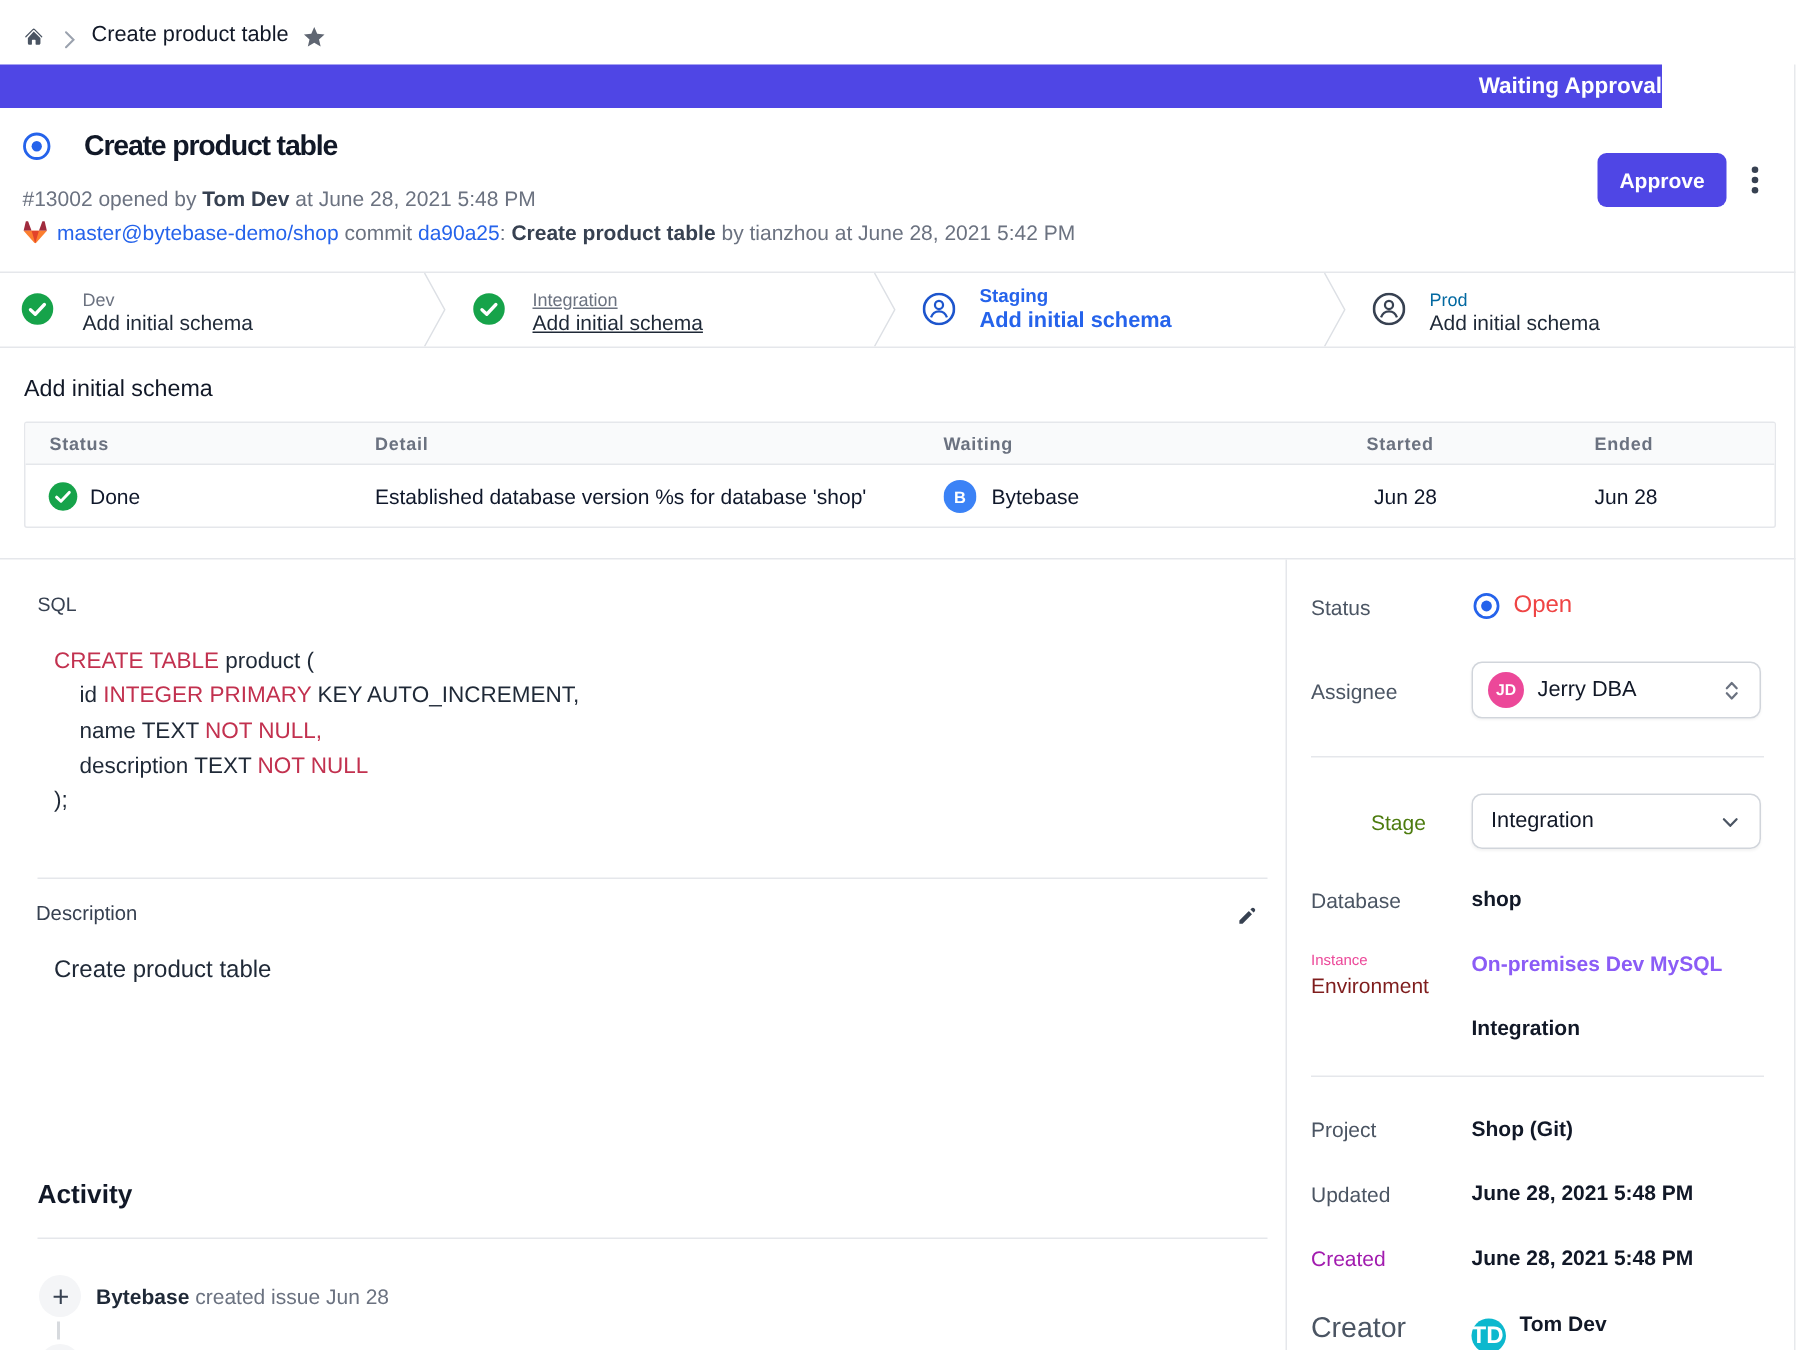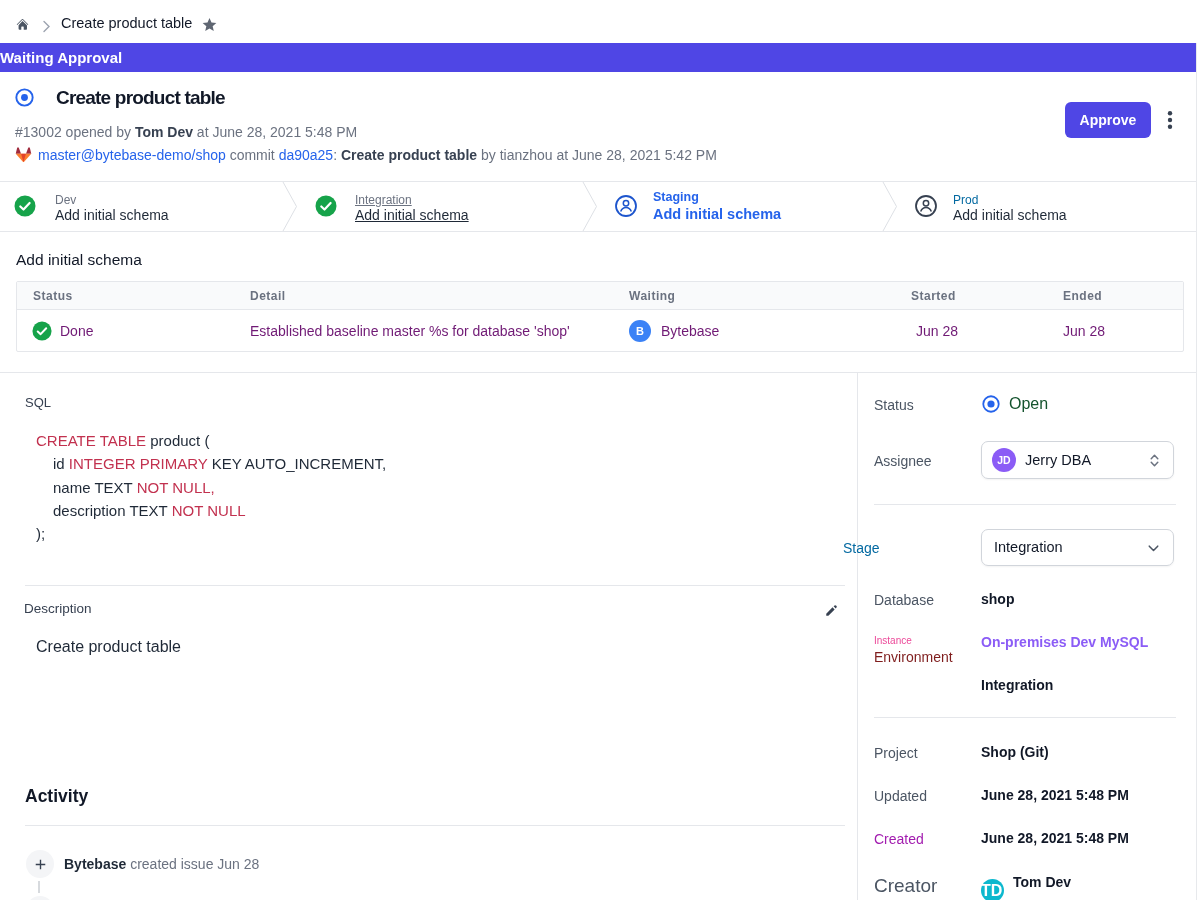--- a/index.html
+++ b/index.html
@@ -22,21 +22,21 @@
     </svg>
   <svg class="r" style="left:42px;top:20px" width="9" height="13" viewBox="0 0 9 13" fill="none" stroke="#9ca3af" stroke-width="1.4" stroke-linecap="round">
       <path d="M2 1.5 7 6.5 2 11.5"></path>
     </svg>
   <span class="r" style="left:61px;top:15px;font-size:14.5px;color:#111827">Create product table</span>
   <svg class="r" style="left:202px;top:18px" width="15" height="14" viewBox="0 0 20 19" fill="#5f6672">
       <path d="M10 0l2.7 6.2 6.6.6-5 4.4 1.5 6.5L10 14.2l-5.8 3.5 1.5-6.5-5-4.4 6.6-.6z"></path>
     </svg>
 </div>
 
-<div class="r" style="left:0;top:43px;width:1200px;height:29px;background:#4f46e5;color:#fff;font-size:15px;font-weight:700;text-align:left;line-height:29px">Waiting Approval</div>
+<div class="r" style="left:0;top:43px;width:1108px;height:29px;background:#4f46e5;color:#fff;font-size:15px;font-weight:700;text-align:right;line-height:29px">Waiting Approval</div>
 
 <svg class="r" style="left:15px;top:88px" width="19" height="19" viewBox="0 0 20 20">
     <circle cx="10" cy="10" r="8.6" fill="none" stroke="#2563eb" stroke-width="2"></circle>
     <circle cx="10" cy="10" r="3.6" fill="#2563eb"></circle>
   </svg>
 <div class="r" style="left:56px;top:87px;font-size:19px;font-weight:700;color:#111827;letter-spacing:-0.8px">Create product table</div>
 <div class="r gray" style="left:15px;top:124px;font-size:14px">#13002 opened by <span style="color:#374151;font-weight:700">Tom Dev</span> at June 28, 2021 5:48 PM</div>
 <div class="r vc" style="left:15px;top:147px;height:16px;font-size:14px">
   <svg width="17" height="16" viewBox="0 0 16 15" style="margin-right:6px">
     <path fill="#a02b3d" d="M2.1.5 3.5.4 5.7 6.4H.7Z"></path>
@@ -101,27 +101,27 @@
 
 <div class="r" style="left:16px;top:251px;font-size:15.5px;color:#111827">Add initial schema</div>
 <div class="r" style="left:16px;top:281px;width:1168px;height:71px;border:1px solid #e5e7eb;border-radius:2px">
   <div style="height:28px;background:#f9fafb;border-bottom:1px solid #e5e7eb;position:relative;font-size:12px;font-weight:700;color:#6b7280;letter-spacing:.5px">
     <span class="r" style="left:16px;top:7px">Status</span>
     <span class="r" style="left:233px;top:7px">Detail</span>
     <span class="r" style="left:612px;top:7px">Waiting</span>
     <span class="r" style="left:894px;top:7px">Started</span>
     <span class="r" style="left:1046px;top:7px">Ended</span>
   </div>
-  <div style="height:42px;position:relative;font-size:14px;color:#701a75">
+  <div style="height:42px;position:relative;font-size:14px;color:#0f172a">
     <svg class="r" style="left:15px;top:11px" width="20" height="20" viewBox="0 0 22 22">
         <circle cx="11" cy="11" r="10.5" fill="#16a34a"></circle>
         <path d="M6.3 11.5 9.5 14.5 15.6 8" stroke="#fff" stroke-width="2.2" fill="none" stroke-linecap="round" stroke-linejoin="round"></path>
       </svg>
     <span class="r" style="left:43px;top:13px">Done</span>
-    <span class="r" style="left:233px;top:13px">Established baseline master %s for database 'shop'</span>
+    <span class="r" style="left:233px;top:13px">Established database version %s for database 'shop'</span>
     <svg class="r" style="left:612px;top:10px" width="22" height="22" viewBox="0 0 22 22">
         <circle cx="11" cy="11" r="11" fill="#3b82f6"></circle>
         <text x="11" y="15" font-size="11" font-weight="bold" fill="#fff" text-anchor="middle" font-family="Liberation Sans,sans-serif">B</text>
       </svg>
     <span class="r" style="left:644px;top:13px">Bytebase</span>
     <span class="r" style="left:899px;top:13px">Jun 28</span>
     <span class="r" style="left:1046px;top:13px">Jun 28</span>
   </div>
 </div>
 
@@ -144,34 +144,34 @@
   </svg>
 <div class="r" style="left:64px;top:856px;font-size:14px;color:#6b7280"><span style="color:#1f2937;font-weight:700">Bytebase</span> created issue Jun 28</div>
 <div class="r" style="left:38px;top:881px;width:2px;height:12px;background:#d7dade"></div>
 <div class="r" style="left:26px;top:895.5px;width:28px;height:28px;border-radius:50%;background:#f4f5f7"></div>
 
 <div class="r" style="left:874px;top:397px;font-size:14px;color:#4b5563">Status</div>
 <svg class="r" style="left:982px;top:395px" width="18" height="18" viewBox="0 0 20 20">
     <circle cx="10" cy="10" r="8.6" fill="none" stroke="#2563eb" stroke-width="2"></circle>
     <circle cx="10" cy="10" r="4" fill="#2563eb"></circle>
   </svg>
-<div class="r" style="left:1009px;top:395px;font-size:16px;color:#14532d">Open</div>
+<div class="r" style="left:1009px;top:395px;font-size:16px;color:#ef4444">Open</div>
 
 <div class="r" style="left:874px;top:453px;font-size:14px;color:#4b5563">Assignee</div>
 <div class="r" style="left:981px;top:441px;width:193px;height:38px;border:1px solid #d1d5db;border-radius:7px;box-shadow:0 1px 2px rgba(0,0,0,.05)"></div>
-<div class="r" style="left:992px;top:448px;width:24px;height:24px;border-radius:50%;background:#8b5cf6;color:#fff;font-size:10.5px;font-weight:700;text-align:center;line-height:24px">JD</div>
+<div class="r" style="left:992px;top:448px;width:24px;height:24px;border-radius:50%;background:#ec4899;color:#fff;font-size:10.5px;font-weight:700;text-align:center;line-height:24px">JD</div>
 <div class="r" style="left:1025px;top:452px;font-size:14.5px;color:#111827">Jerry DBA</div>
 <svg class="r" style="left:1147px;top:453px" width="15" height="15" viewBox="0 0 16 16" fill="none" stroke="#6b7280" stroke-width="1.6" stroke-linecap="round" stroke-linejoin="round">
     <path d="m4.5 6.2 3.5-3.7 3.5 3.7"></path>
     <path d="m4.5 9.8 3.5 3.7 3.5-3.7"></path>
   </svg>
 
 <div class="hr" style="left:874px;top:504px;width:302px"></div>
 
-<div class="r" style="left:843px;top:540px;font-size:14px;color:#0369a1">Stage</div>
+<div class="r" style="left:914px;top:540px;font-size:14px;color:#4d7c0f">Stage</div>
 <div class="r" style="left:981px;top:529px;width:193px;height:37px;border:1px solid #d1d5db;border-radius:7px;box-shadow:0 1px 2px rgba(0,0,0,.05)"></div>
 <div class="r" style="left:994px;top:539px;font-size:14.5px;color:#111827">Integration</div>
 <svg class="r" style="left:1146px;top:541px" width="15" height="15" viewBox="0 0 16 16" fill="none" stroke="#4b5563" stroke-width="1.6" stroke-linecap="round" stroke-linejoin="round">
     <path d="m3.5 5.5 4.5 4.7 4.5-4.7"></path>
   </svg>
 
 <div class="r" style="left:874px;top:592px;font-size:14px;color:#4b5563">Database</div>
 <div class="r" style="left:981px;top:591px;font-size:14px;color:#111827;font-weight:600">shop</div>
 
 <div class="r" style="left:874px;top:635px;font-size:10px;color:#ec4899">Instance</div>

